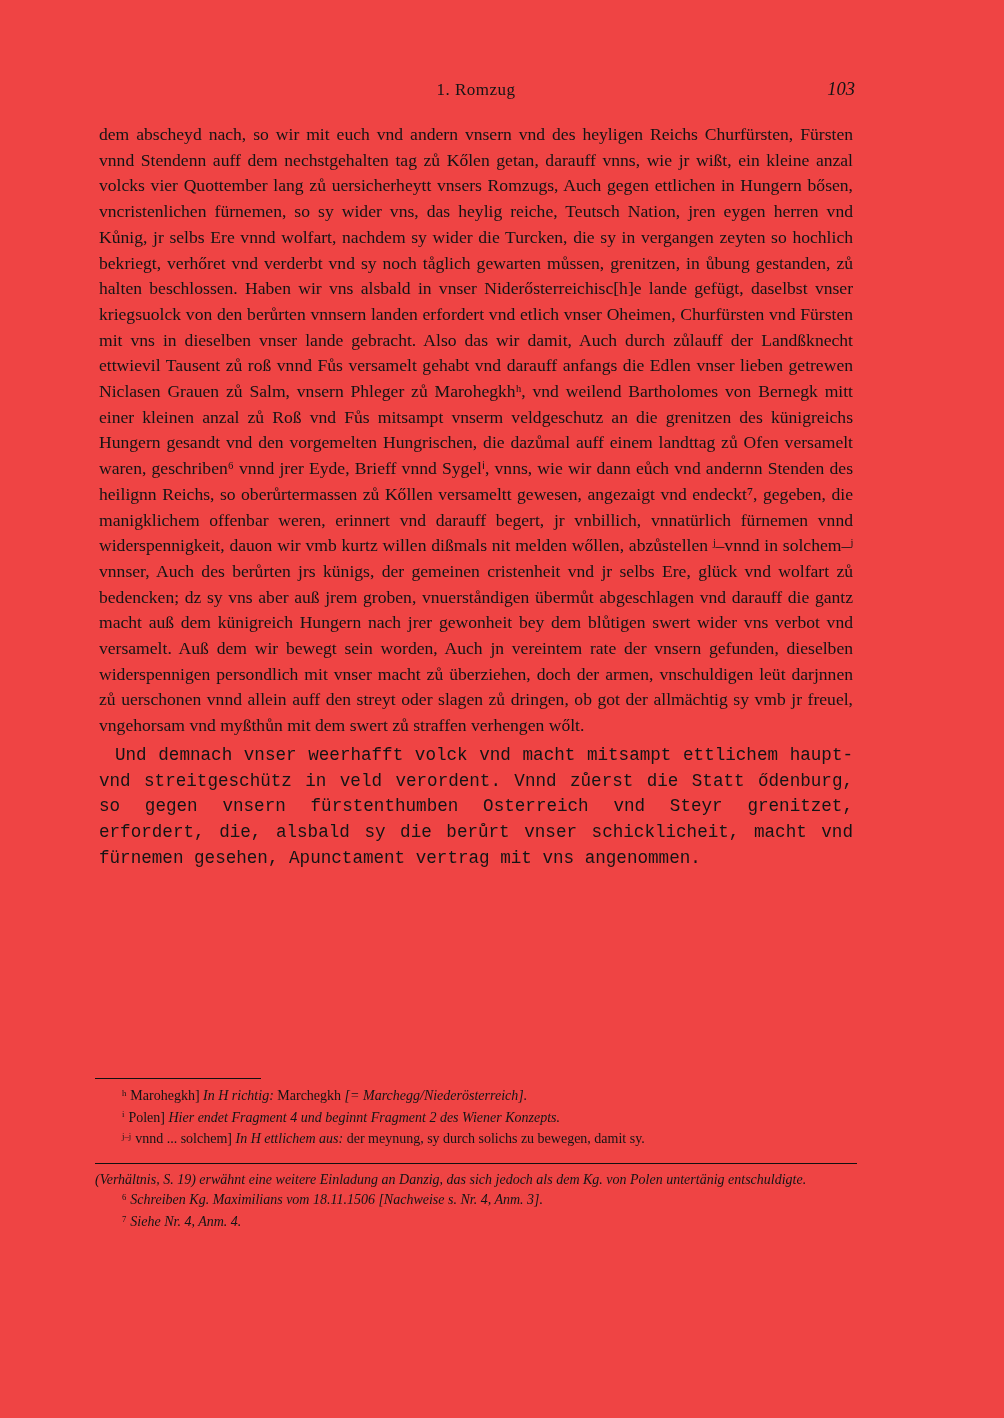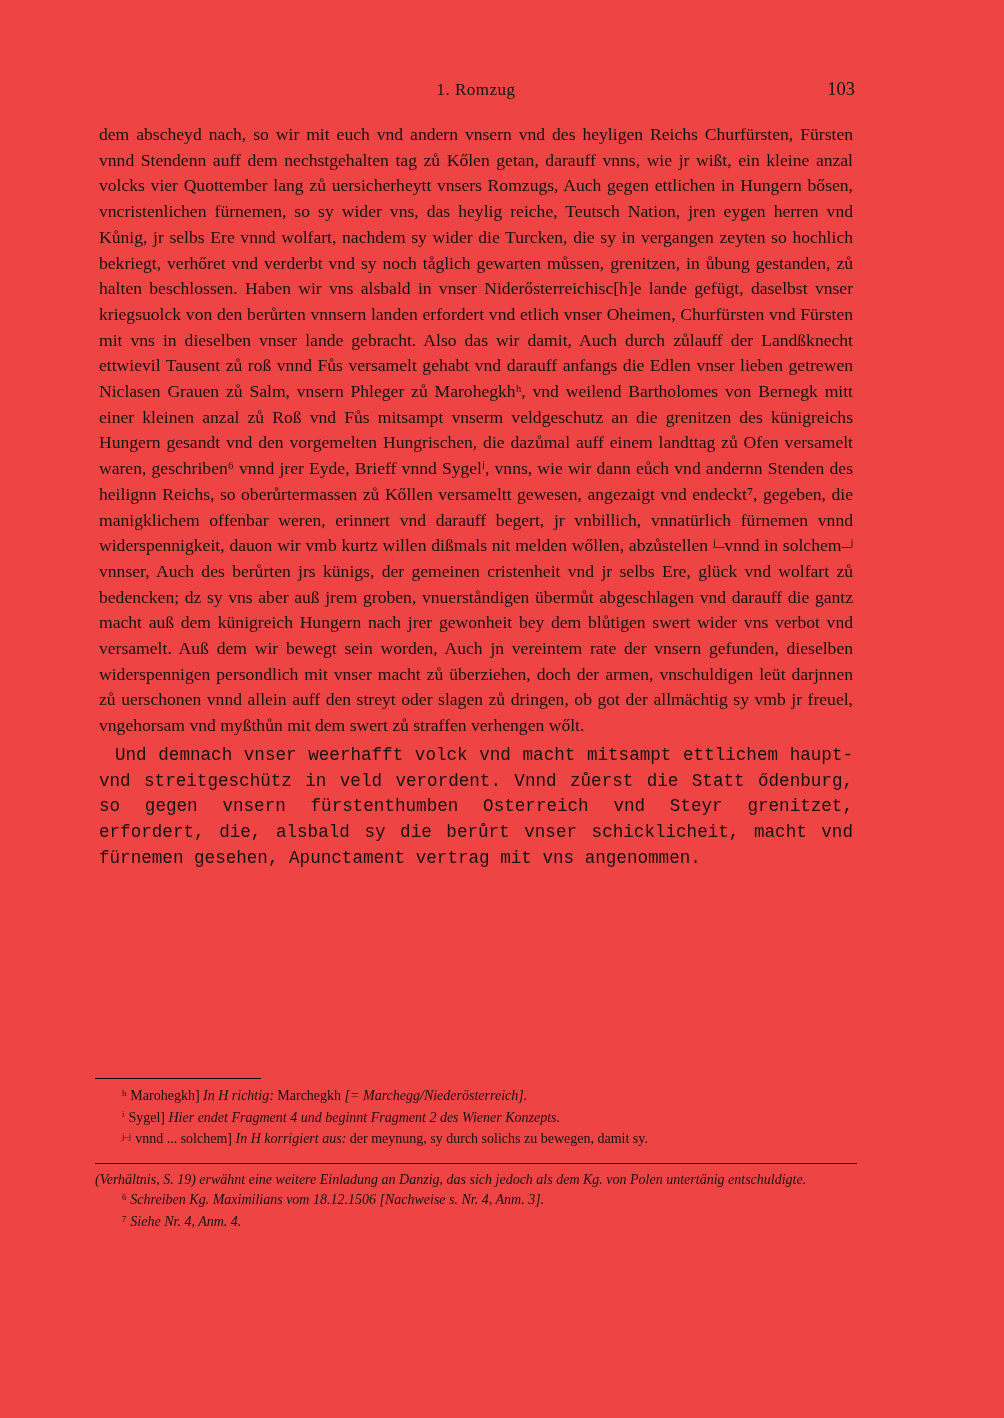--- a/index.html
+++ b/index.html
@@ -29,20 +29,21 @@
     position: absolute;
     left: 0; right: 0;
     text-align: center;
     letter-spacing: 0.5px;
   }
   .running-head .pagenum {
     position: absolute;
     right: 2px;
     top: -1px;
     font-size: 18.5px;
+    font-style: italic;
   }
   .body-text {
     font-size: 17.6px;
     line-height: 25.7px;
     text-align: justify;
   }
   .body-text p { margin: 4px; }
   .body-text p.indent { text-indent: 16px; font-family: Liberation Mono, monospace; }
   sup {
     font-size: 62%;
@@ -94,27 +95,27 @@
     </div>
 
   </div>
 
   <div class="apparatus">
 
     <hr class="fn-rule-short">
 
     <div>
       <p class="fn-line"><sup>h</sup><span><span>Marohegkh] </span><span class="it">In H richtig:</span><span> Marchegkh </span><span class="it">[= Marchegg/Niederösterreich].</span></span></p>
-      <p class="fn-line"><sup>i</sup><span><span>Sygel] </span><span class="it">Hier endet Fragment 4 und beginnt Fragment 2 des Wiener Konzepts.</span></span></p>
-      <p class="fn-line"><sup>j–j</sup><span><span>vnnd ... solchem] </span><span class="it">In H korrigiert aus:</span><span> der meynung, sy durch solichs zu bewegen, damit sy.</span></span></p>
+      <p class="fn-line"><sup>i</sup><span><span>Polen] </span><span class="it">Hier endet Fragment 4 und beginnt Fragment 2 des Wiener Konzepts.</span></span></p>
+      <p class="fn-line"><sup>j–j</sup><span><span>vnnd ... solchem] </span><span class="it">In H ettlichem aus:</span><span> der meynung, sy durch solichs zu bewegen, damit sy.</span></span></p>
     </div>
 
     <hr class="fn-rule-full">
 
     <div>
       <p class="fn-continuation">(Verhältnis, S. 19) erwähnt eine weitere Einladung an Danzig, das sich jedoch als dem Kg. von Polen untertänig entschuldigte.</p>
-      <p class="fn-line"><sup>6</sup><span><span class="it">Schreiben Kg. Maximilians vom 18.12.1506 [Nachweise s. Nr. 4, Anm. 3].</span></span></p>
+      <p class="fn-line"><sup>6</sup><span><span class="it">Schreiben Kg. Maximilians vom 18.11.1506 [Nachweise s. Nr. 4, Anm. 3].</span></span></p>
       <p class="fn-line"><sup>7</sup><span><span class="it">Siehe Nr. 4, Anm. 4.</span></span></p>
     </div>
 
   </div>
 
 </div>
 
 </body></html>

